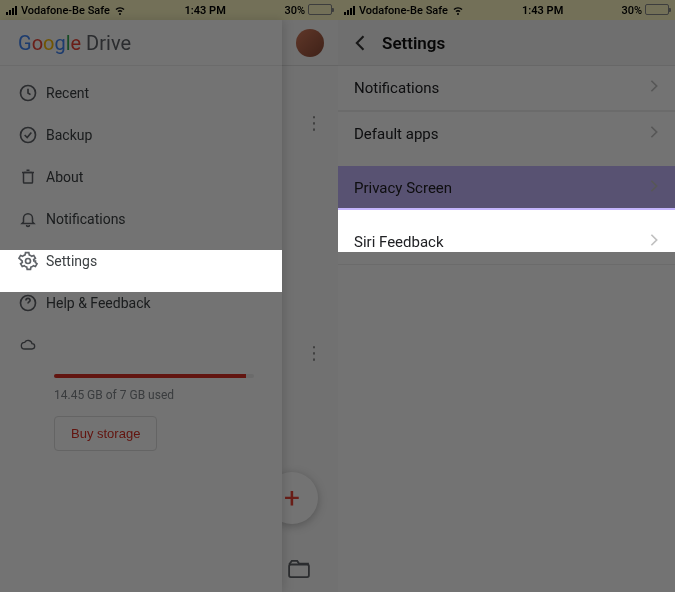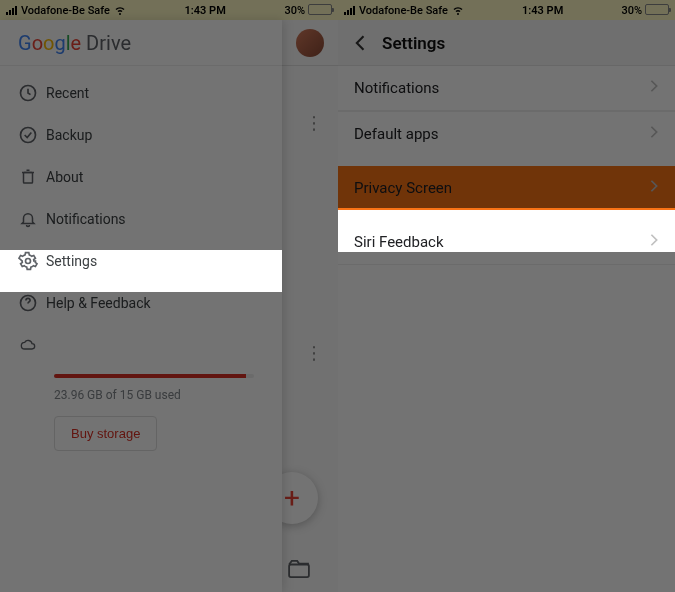--- a/index.html
+++ b/index.html
@@ -102,21 +102,21 @@
     padding:0 12px; background:#f7f7f7; border-bottom:1px solid #e5e5e5;
     position:absolute; top:20px; left:0; right:0;
   }
   .back-chevron{ width:22px; height:22px; display:flex; align-items:center; justify-content:center;}
   .settings-title{ font-size:17px; font-weight:600; color:#111;}
   .settings-body{ position:absolute; top:66px; left:0; right:0; bottom:0; background:#fff;}
   .settings-row{
     height:44px; display:flex; align-items:center; justify-content:space-between;
     padding:0 16px; font-size:15px; color:#202124; background:#fff;
   }
-  .settings-row.highlight{ background:#f97316; }
+  .settings-row.highlight{ background:#c4b5fd; }
   .sep{ height:1px; background:#eee; margin-left:0;}
   .chev{ color:#c0c0c0; }
   .group-gap{ height:10px; }
 
 </style>
 </head>
 <body>
 
 <div class="phone phone-left">
 
@@ -236,21 +236,21 @@
           <svg viewBox="0 0 24 24" width="20" height="16" fill="none" stroke="currentColor" stroke-width="2">
               <path d="M7 18a5 5 0 010-10 6 6 0 0111 2 4 4 0 010 8H7z"></path>
             </svg>
         </span>
       </div>
 
       <div class="storage-block">
         <div class="storage-bar">
             <div class="storage-bar-fill"></div>
           </div>
-        <div class="storage-text">23.96 GB of 15 GB used</div>
+        <div class="storage-text">14.45 GB of 7 GB used</div>
         <button class="buy-btn">Buy storage</button>
       </div>
 
     </div>
   </div>
 
   <div>
     <div class="dim" style="top:0; bottom:auto; height:250px;"></div>
     <div class="dim" style="top:292px; height:300px;"></div>
     <div class="dim" style="top:250px; height:42px; left:282px; width:56px;"></div>

